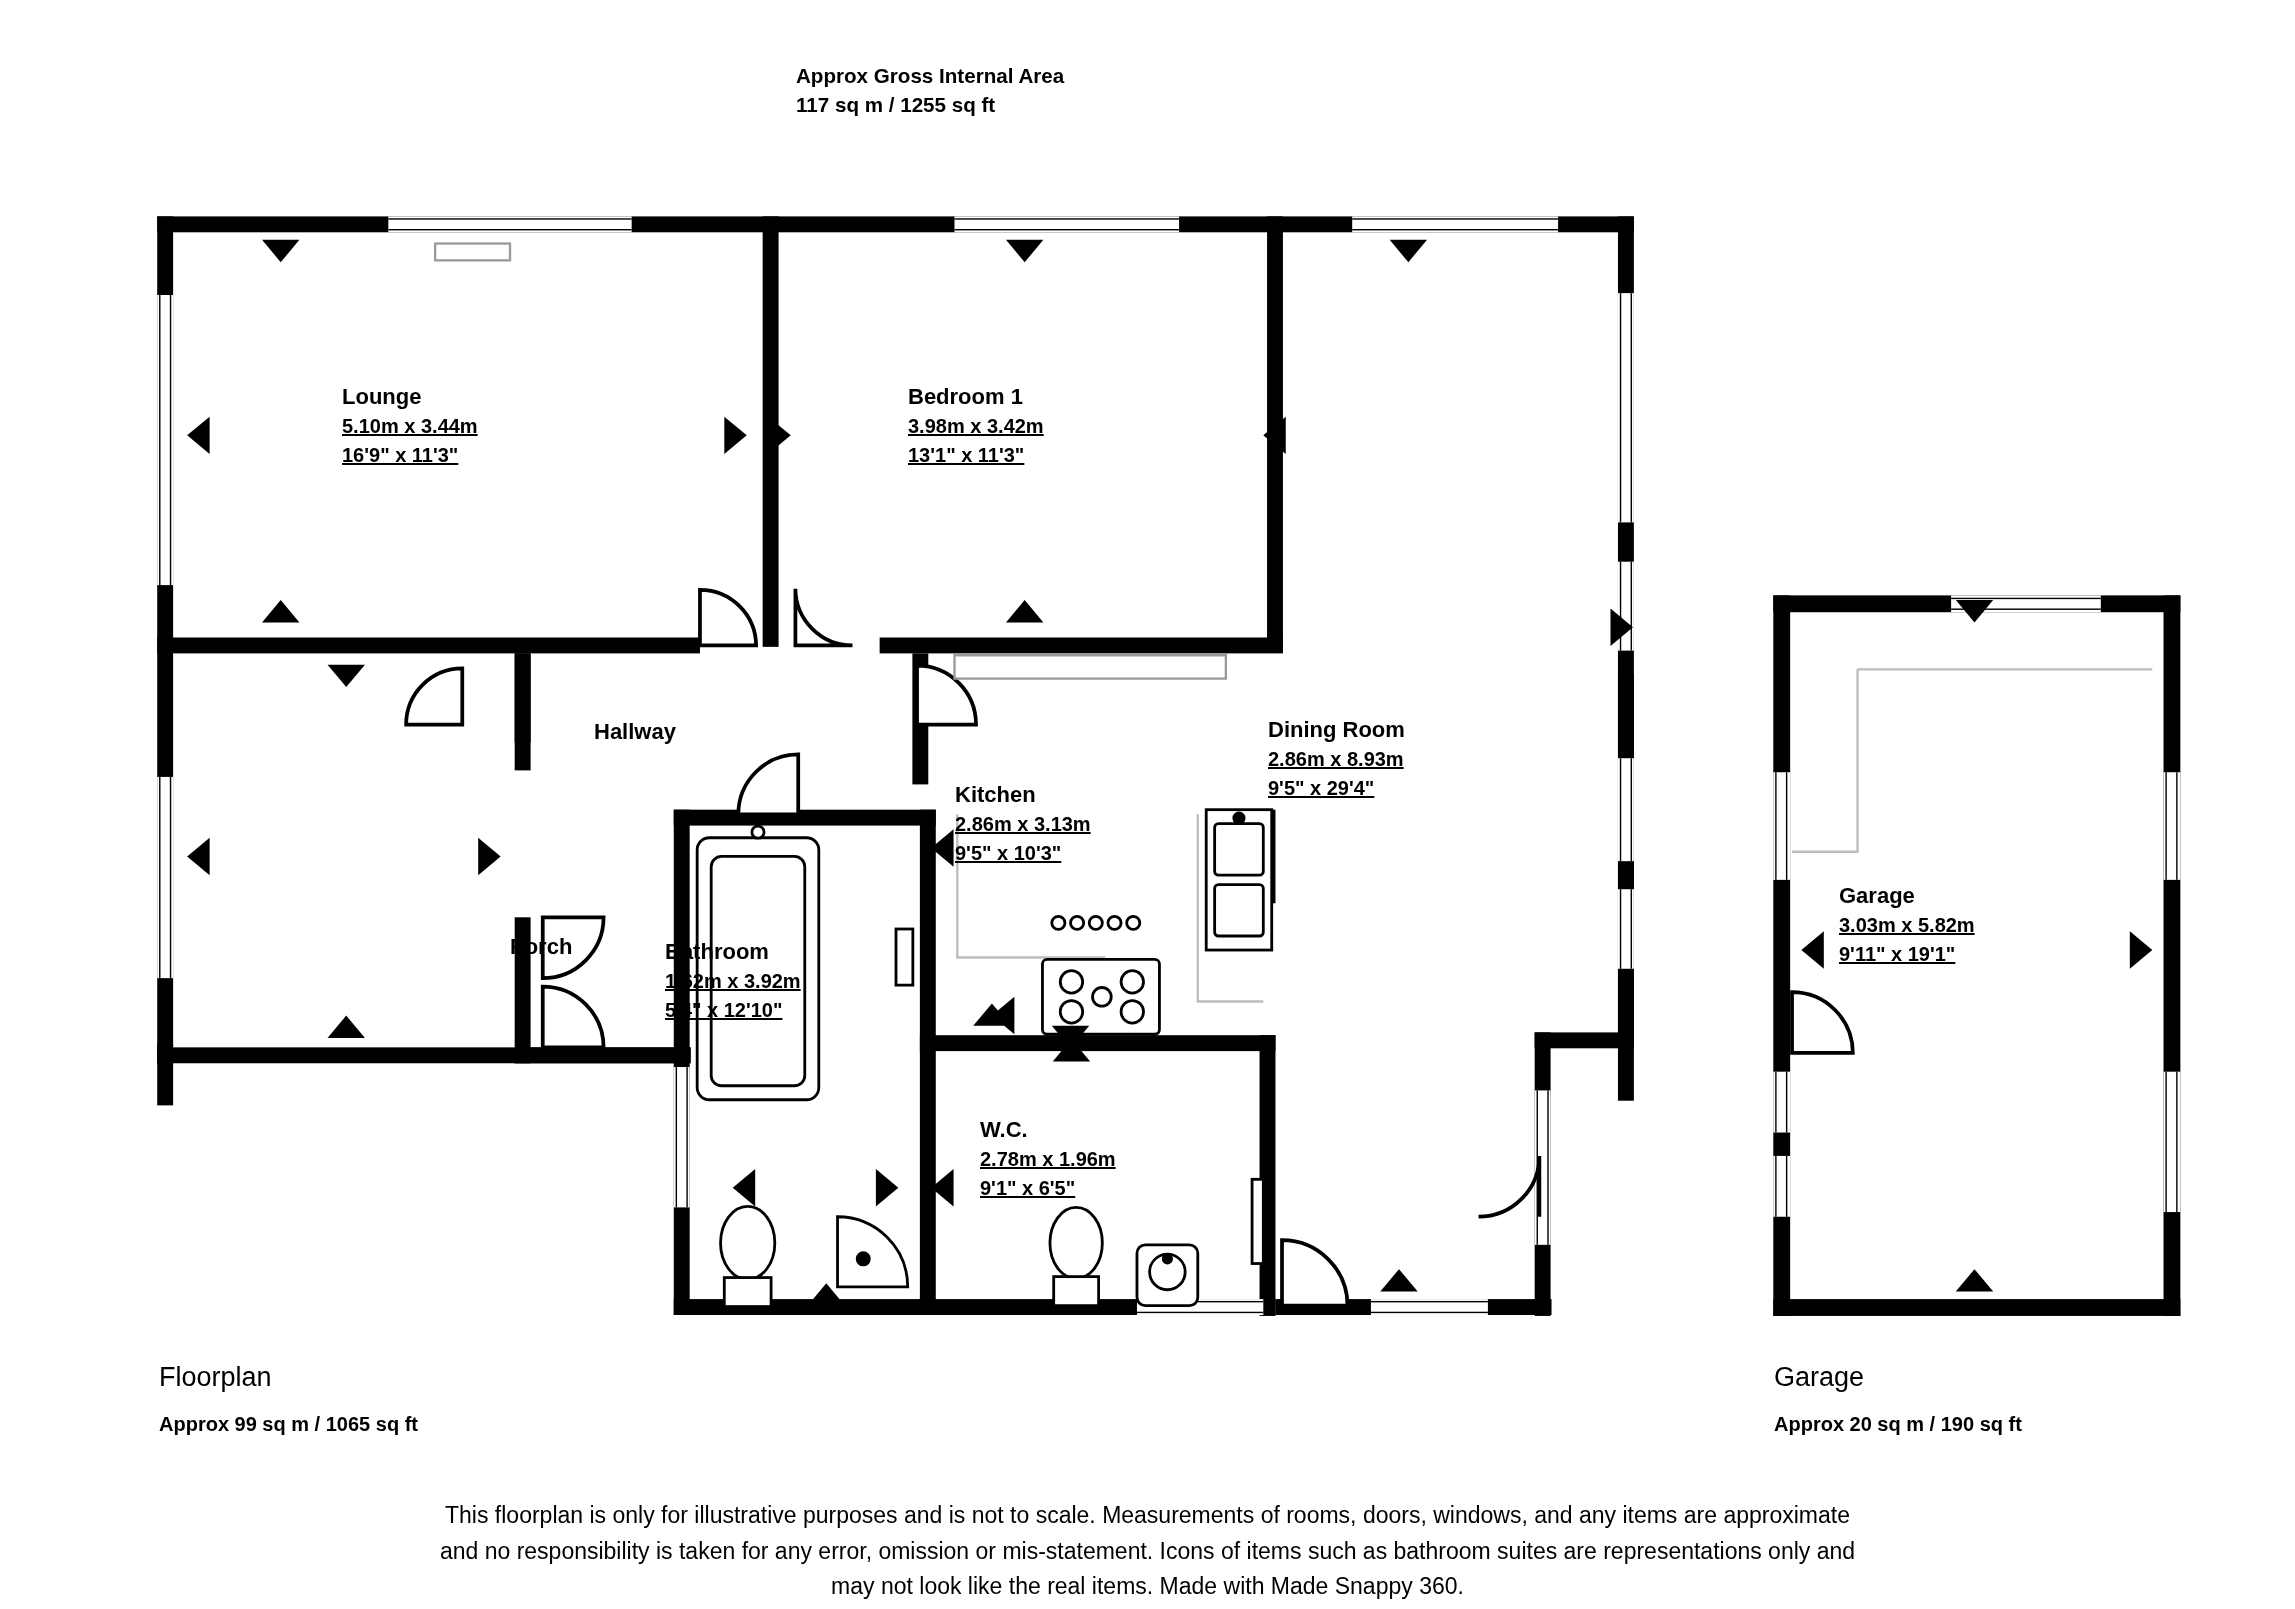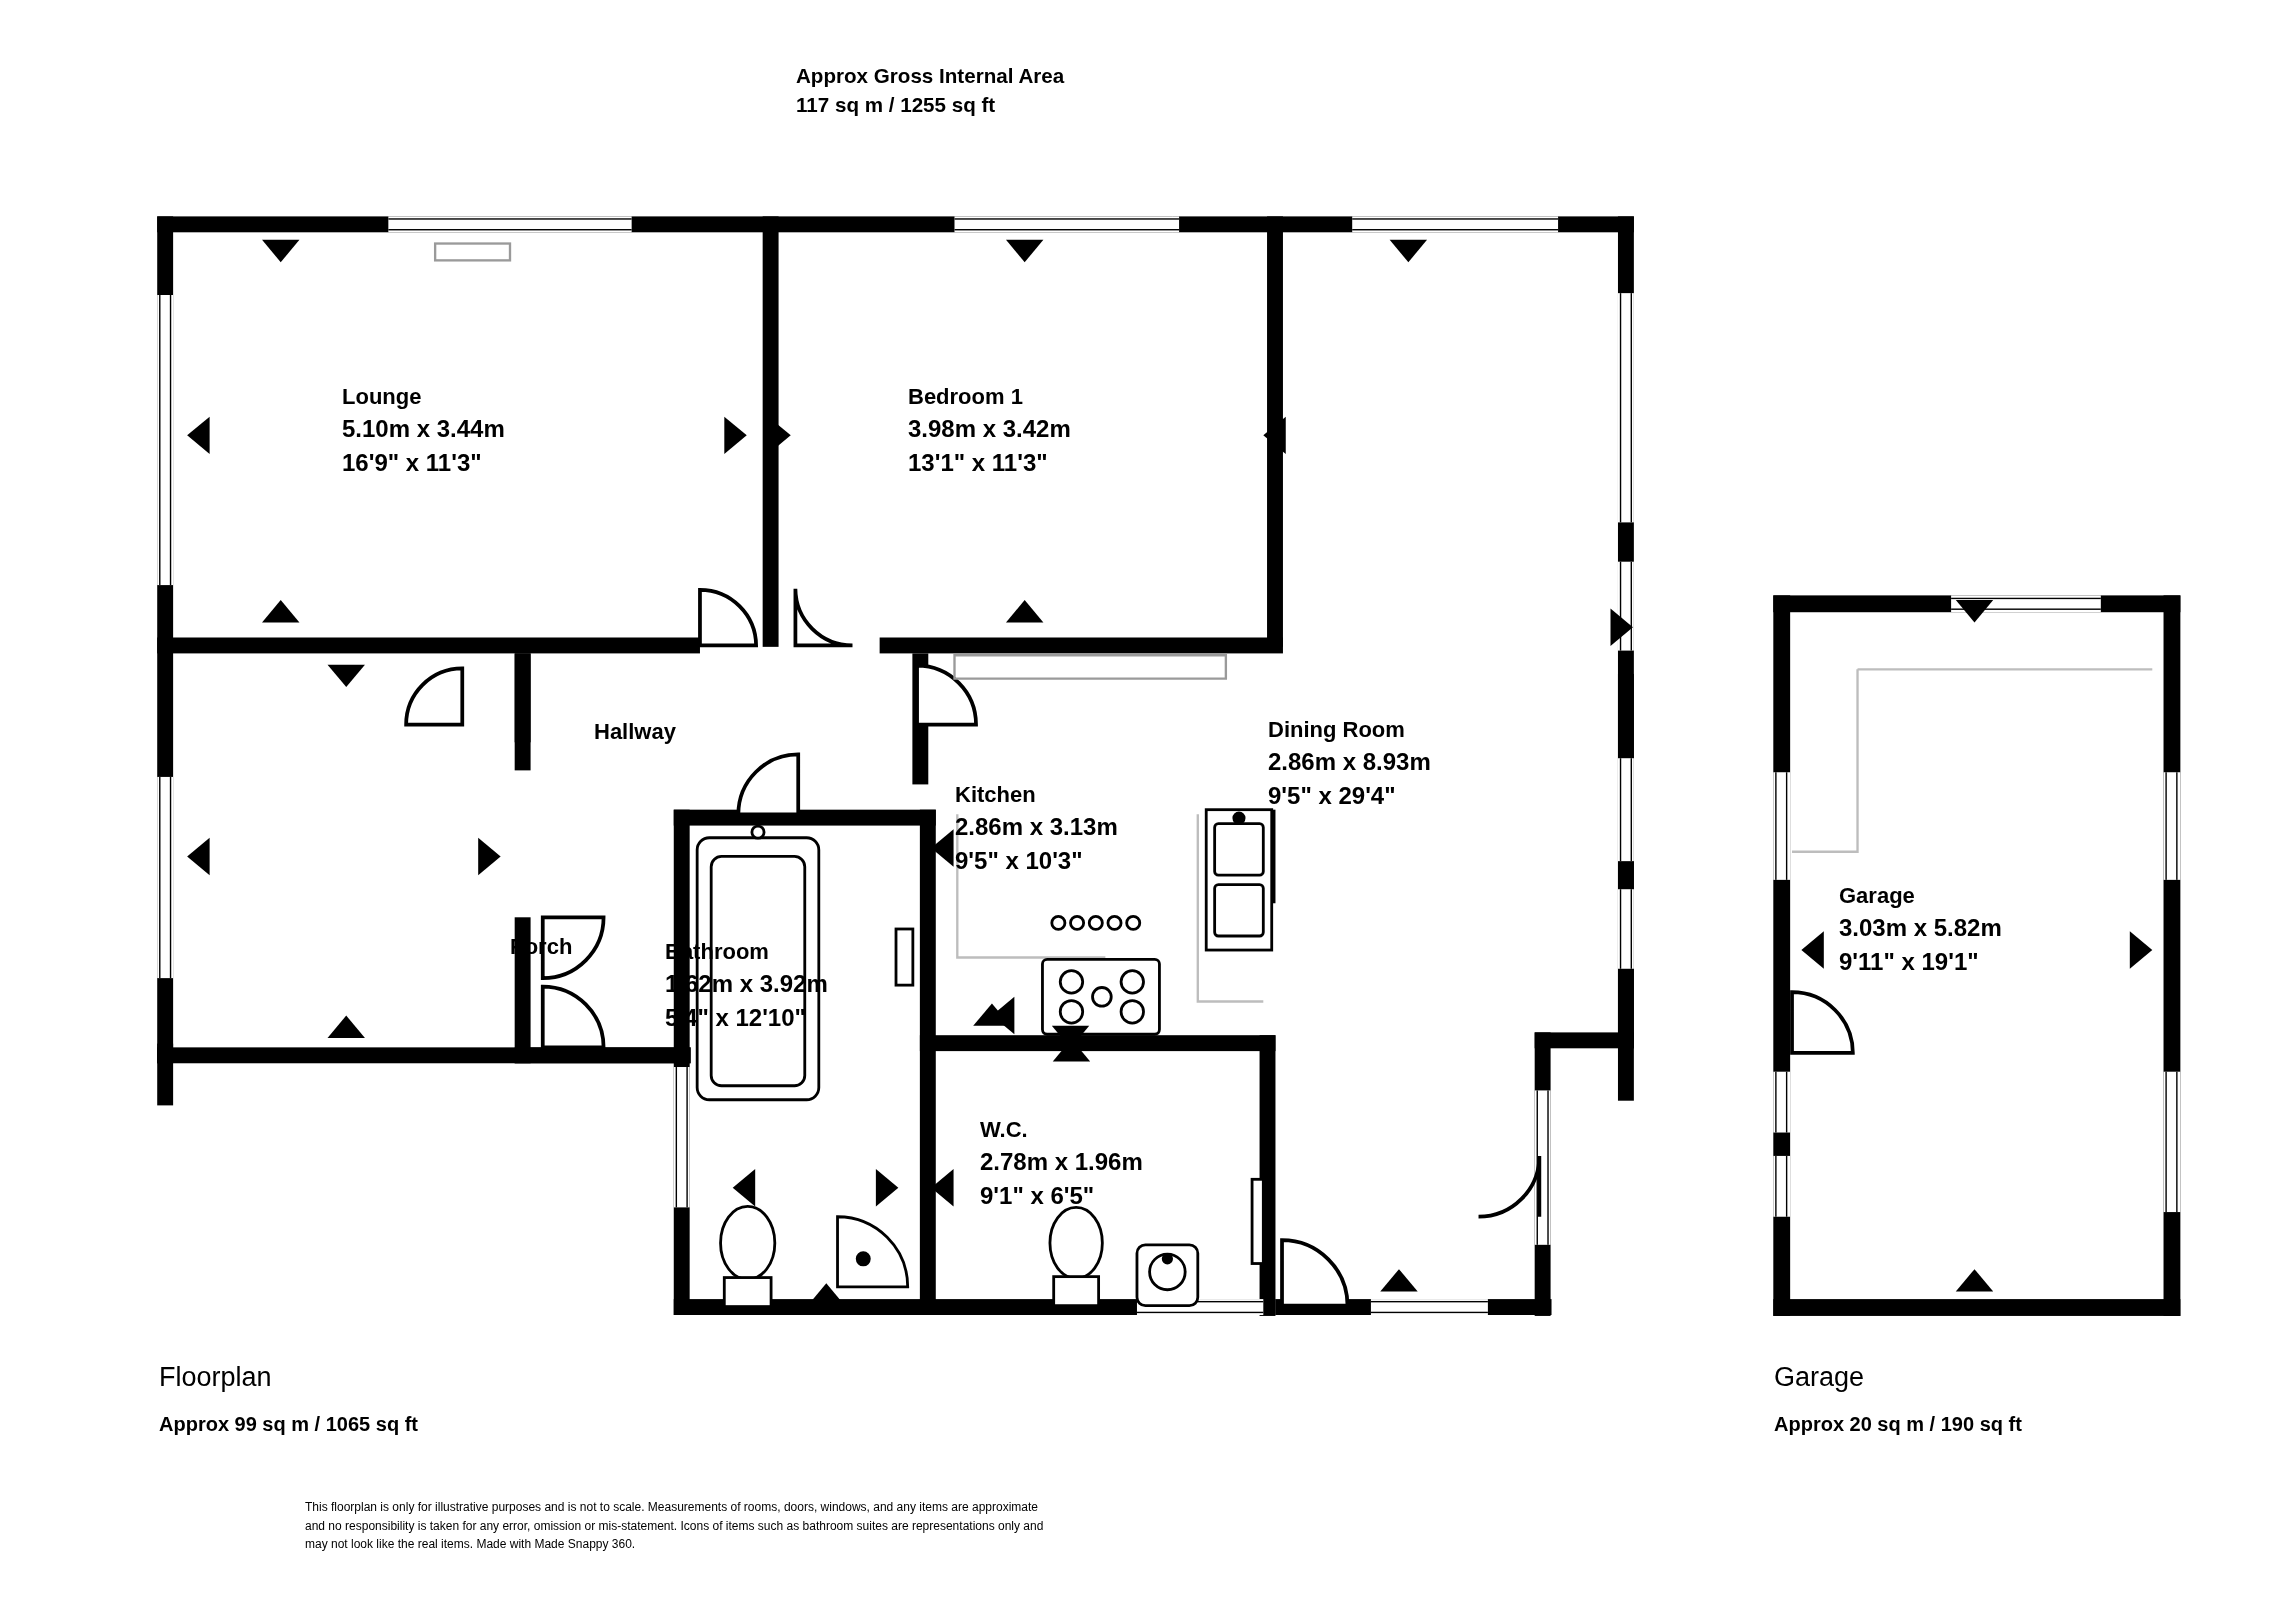--- a/index.html
+++ b/index.html
@@ -40,43 +40,44 @@
     text-align: left;
     font-weight: bold;
     line-height: 1.42;
     white-space: nowrap;
   }
   .room-label .name {
     font-size: 22px;
     display: block;
   }
   .room-label .dim {
-    font-size: 24px;
+    font-size: 20px;
     display: block;
+    text-decoration: underline;
   }
   .room-label.single .name { font-size: 22px; }
 
   
   .foot-title {
     position: absolute;
     font-size: 27px;
     font-weight: normal;
   }
   .foot-sub {
     position: absolute;
     font-size: 20px;
     font-weight: bold;
   }
   .disclaimer {
     position: absolute;
     left: 305px;
     top: 1498px;
     width: 1685px;
-    text-align: left;
-    font-size: 12px;
+    text-align: center;
+    font-size: 23px;
     line-height: 1.55;
   }
   svg { display: block; }
 </style>
 </head>
 <body>
 
 <div class="canvas">
 
   <div class="gia">

